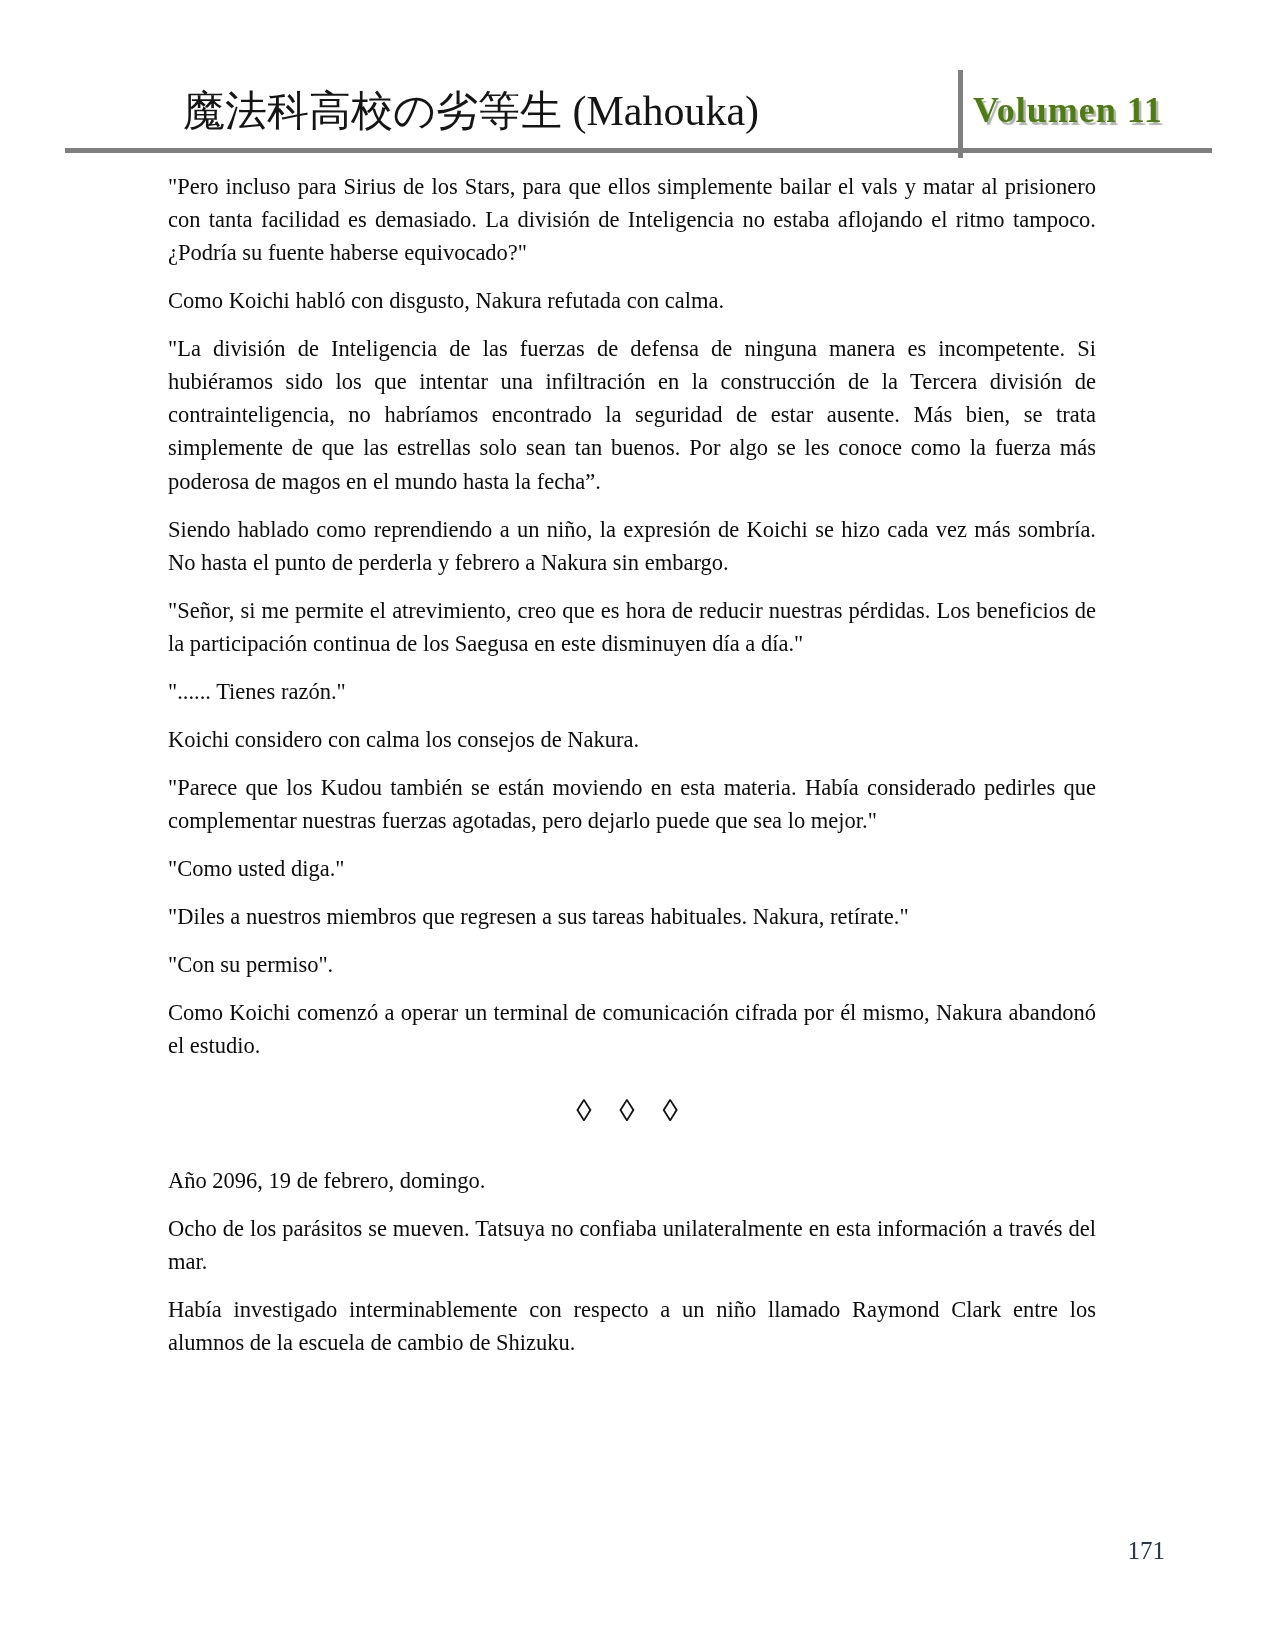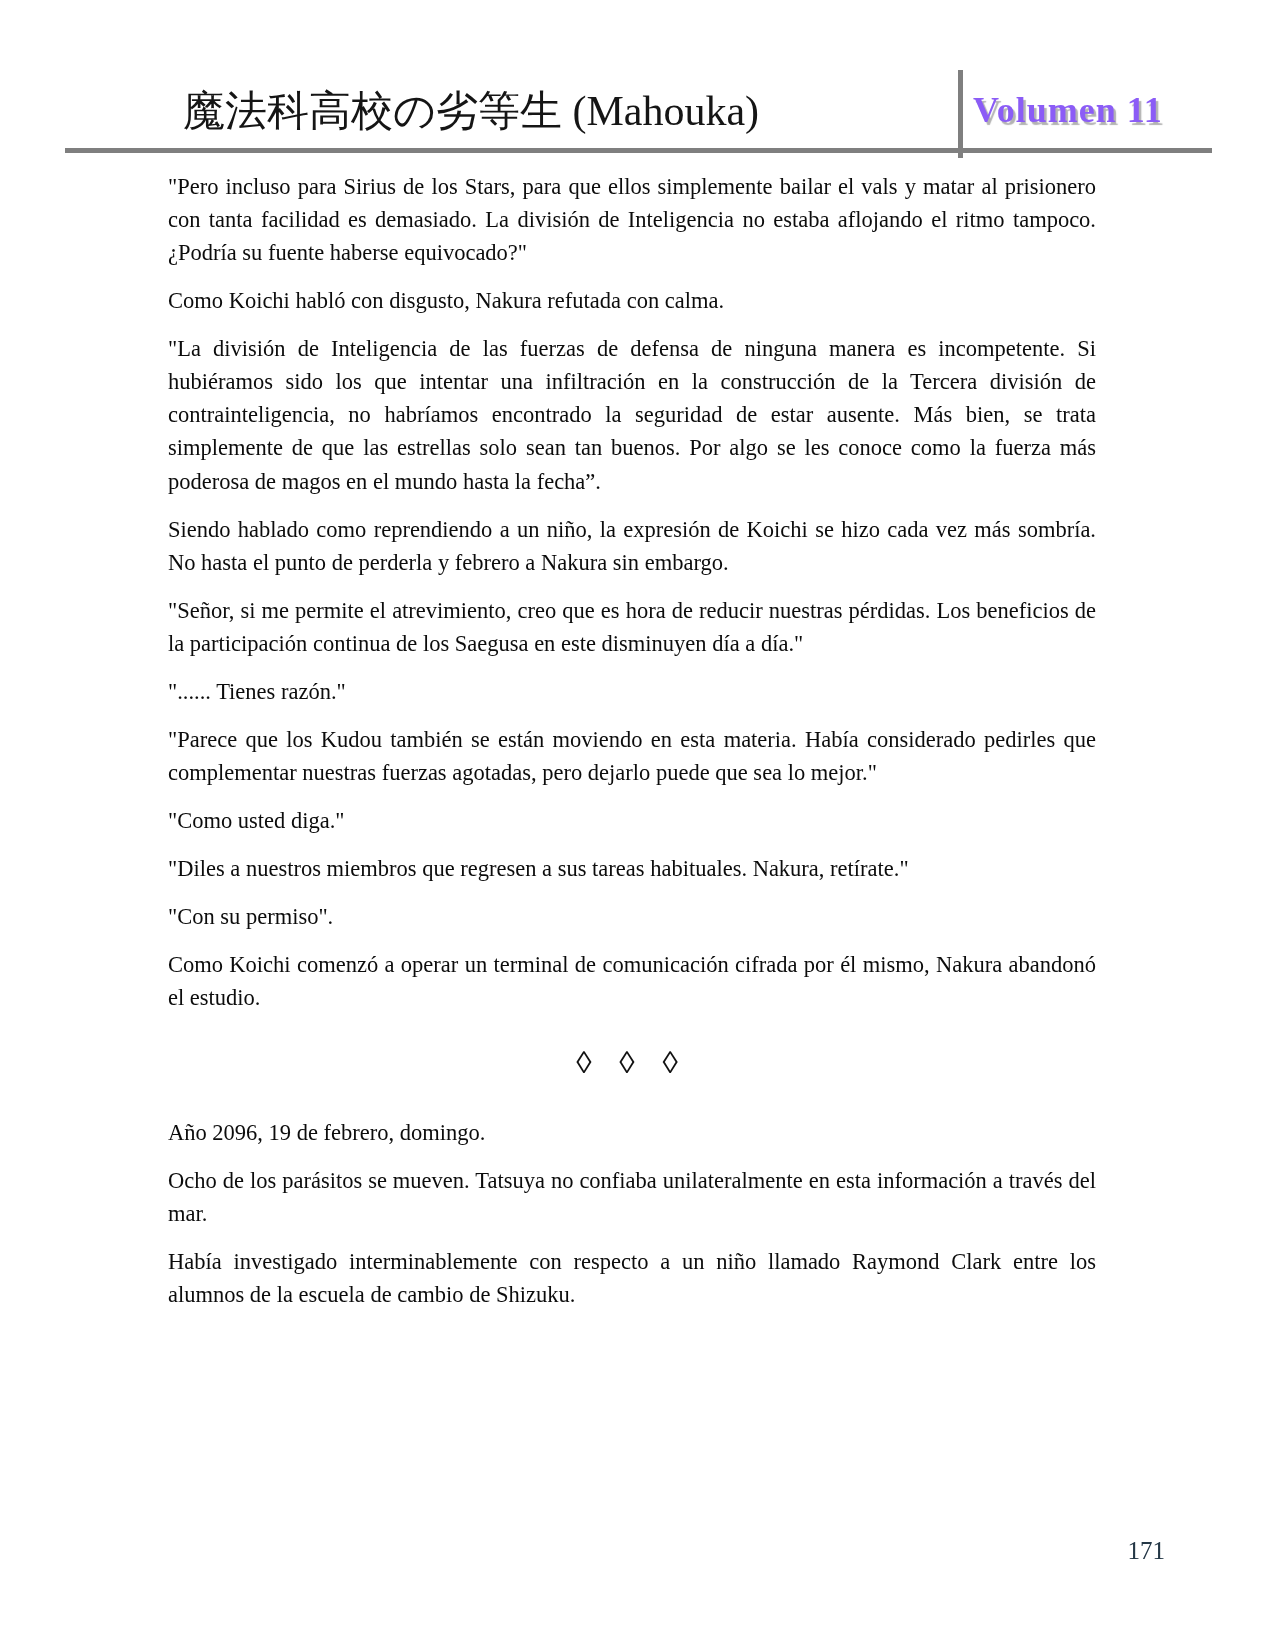--- a/index.html
+++ b/index.html
@@ -86,33 +86,34 @@
   }
 </style>
 </head>
 <body>
 
 <div class="page">
 
   <header class="header">
     <h1 class="title">魔法科高校の劣等生 (Mahouka)</h1>
     <div class="vbar" style="background: rgb(127, 127, 127);"></div>
-    <div class="volume" style="color: #8b5cf6;">Volumen 11</div>
+    <div class="volume" style="color: #4d7c0f;">Volumen 11</div>
   </header>
 
   <div class="hrule" style="background: rgb(127, 127, 127);"></div>
 
   <main class="content">
     <section>
         <p class="para">"Pero incluso para Sirius de los Stars, para que ellos simplemente bailar el vals y matar al prisionero con tanta facilidad es demasiado. La división de Inteligencia no estaba aflojando el ritmo tampoco. ¿Podría su fuente haberse equivocado?"</p>
         <p class="para">Como Koichi habló con disgusto, Nakura refutada con calma.</p>
         <p class="para">"La división de Inteligencia de las fuerzas de defensa de ninguna manera es incompetente. Si hubiéramos sido los que intentar una infiltración en la construcción de la Tercera división de contrainteligencia, no habríamos encontrado la seguridad de estar ausente. Más bien, se trata simplemente de que las estrellas solo sean tan buenos. Por algo se les conoce como la fuerza más poderosa de magos en el mundo hasta la fecha”.</p>
         <p class="para">Siendo hablado como reprendiendo a un niño, la expresión de Koichi se hizo cada vez más sombría. No hasta el punto de perderla y febrero a Nakura sin embargo.</p>
         <p class="para">"Señor, si me permite el atrevimiento, creo que es hora de reducir nuestras pérdidas. Los beneficios de la participación continua de los Saegusa en este disminuyen día a día."</p>
         <p class="para">"...... Tienes razón."</p>
+        <p class="para">Koichi considero con calma los consejos de Nakura.</p>
         <p class="para">"Parece que los Kudou también se están moviendo en esta materia. Había considerado pedirles que complementar nuestras fuerzas agotadas, pero dejarlo puede que sea lo mejor."</p>
         <p class="para">"Como usted diga."</p>
         <p class="para">"Diles a nuestros miembros que regresen a sus tareas habituales. Nakura, retírate."</p>
         <p class="para">"Con su permiso".</p>
         <p class="para">Como Koichi comenzó a operar un terminal de comunicación cifrada por él mismo, Nakura abandonó el estudio.</p>
       </section>
     <div class="divider">◊ ◊ ◊</div>
     <section>
         <p class="para">Año 2096, 19 de febrero, domingo.</p>
         <p class="para">Ocho de los parásitos se mueven. Tatsuya no confiaba unilateralmente en esta información a través del mar.</p>

